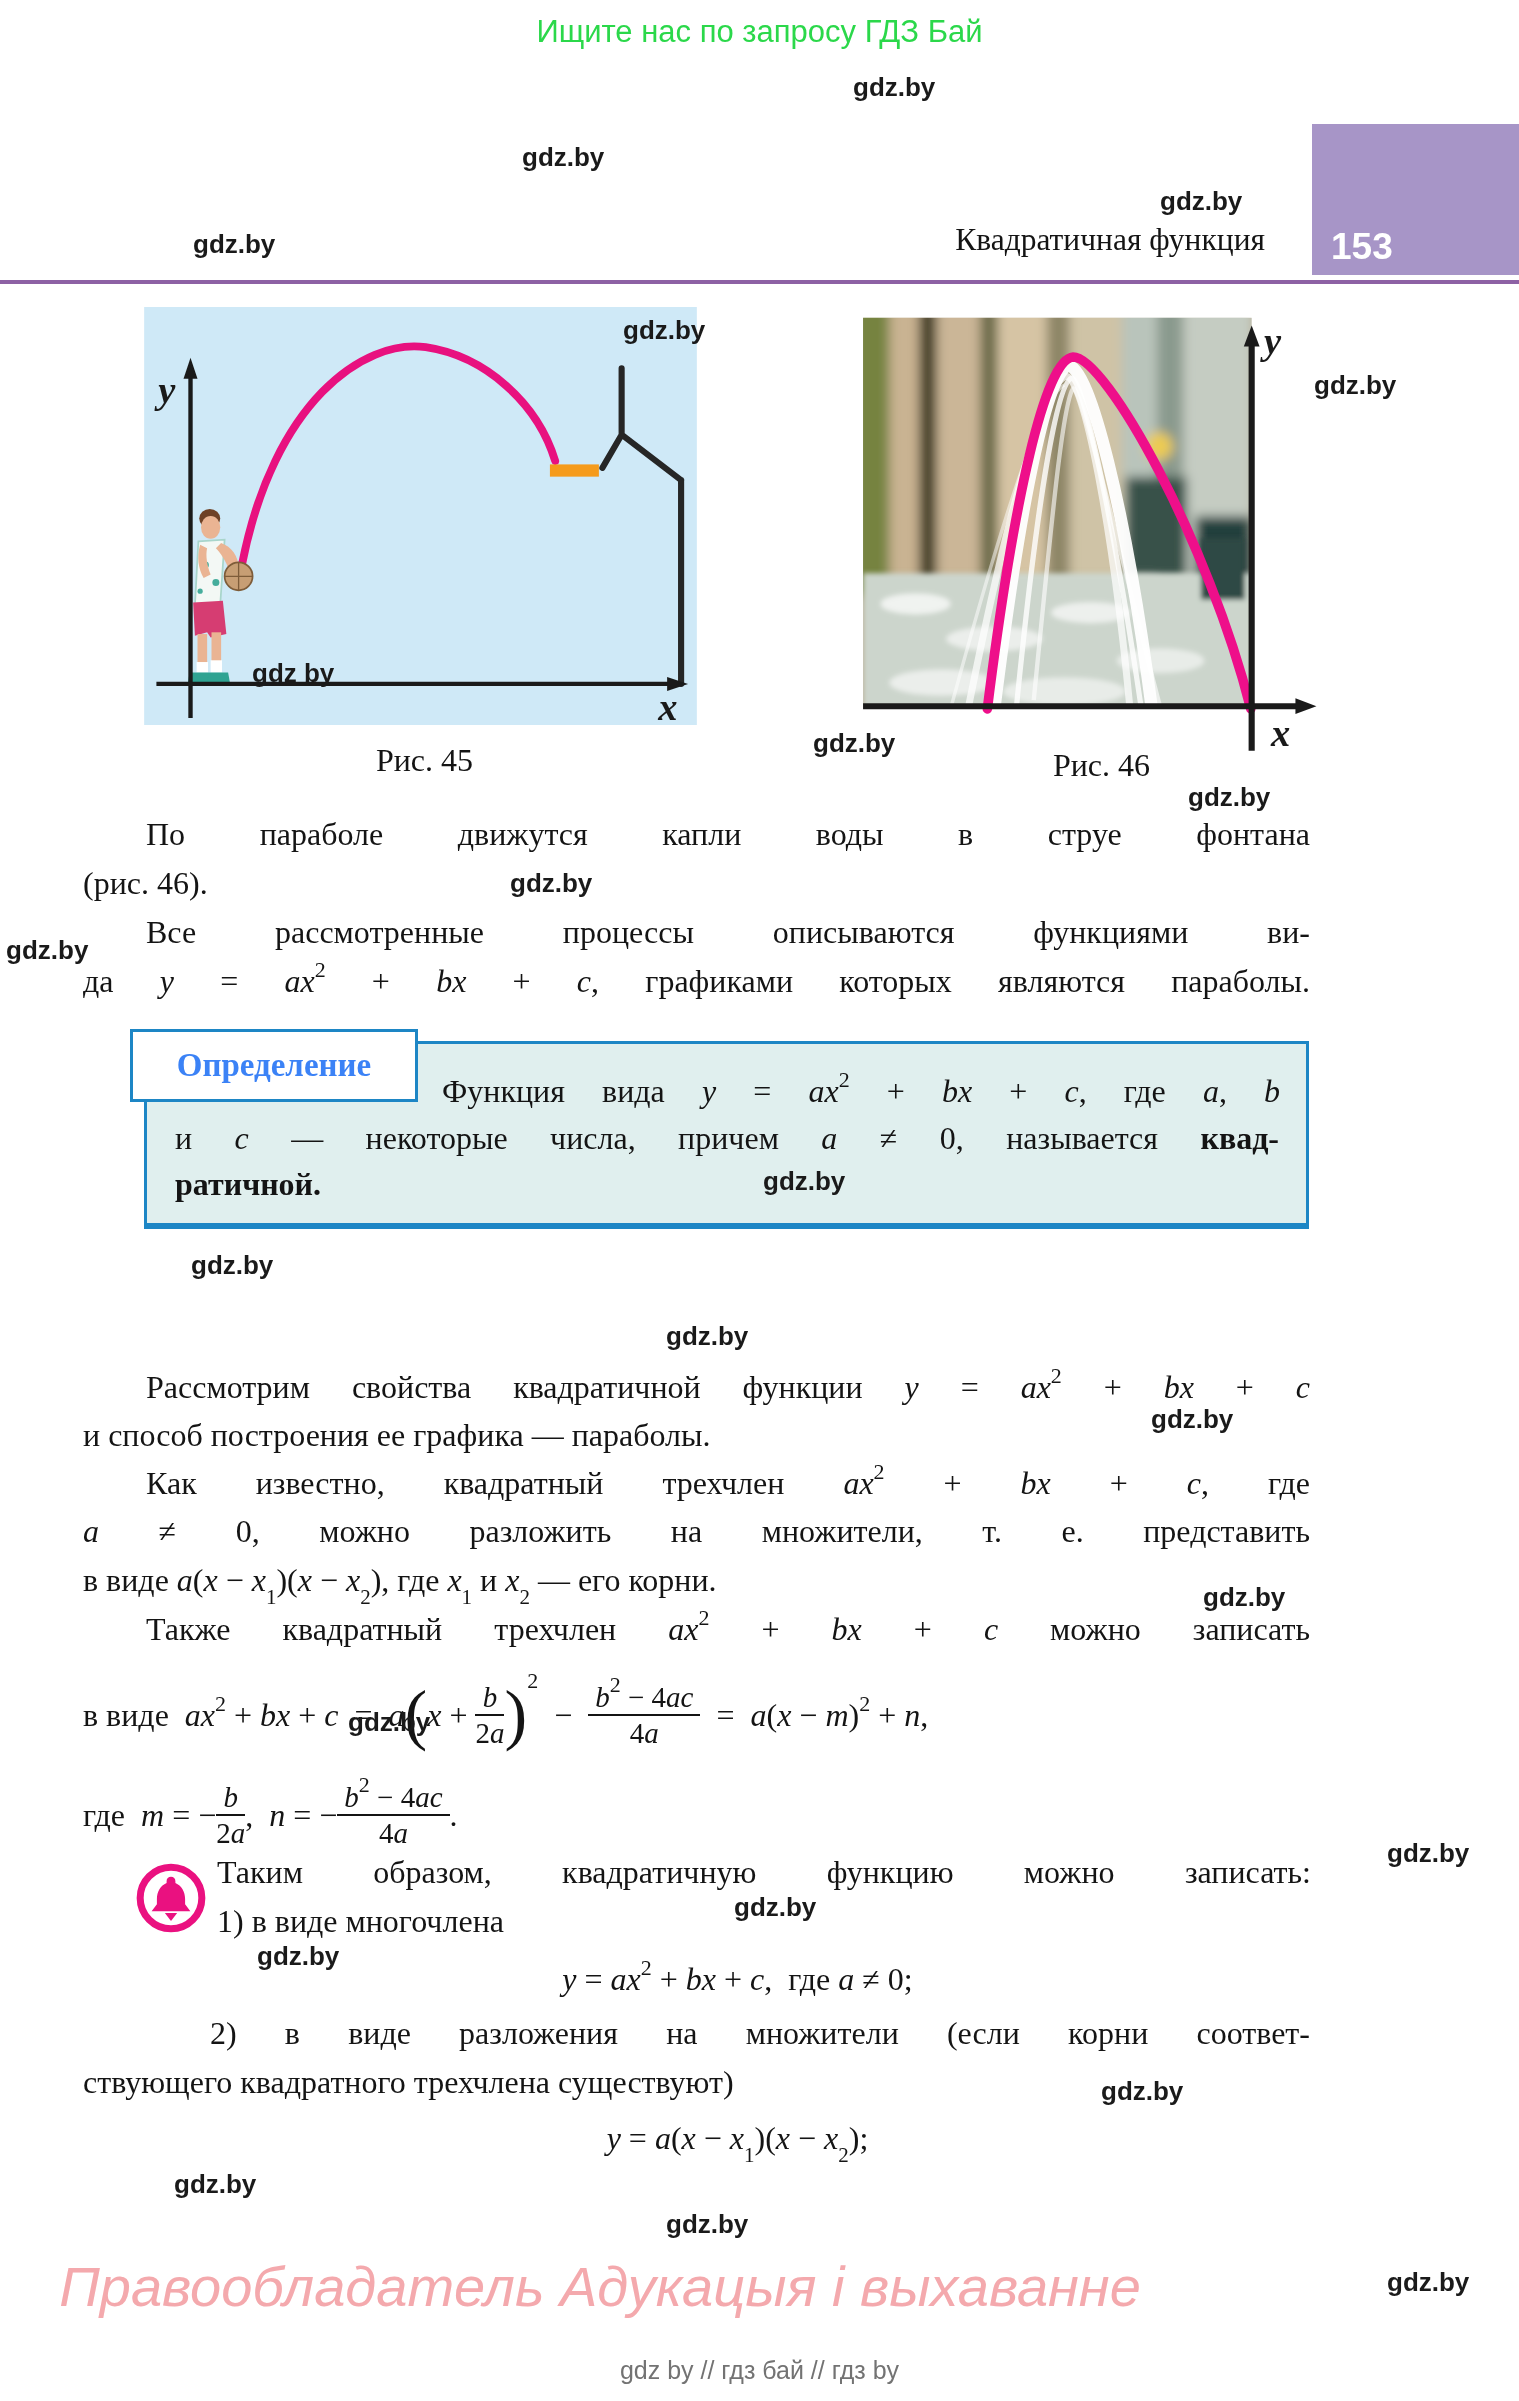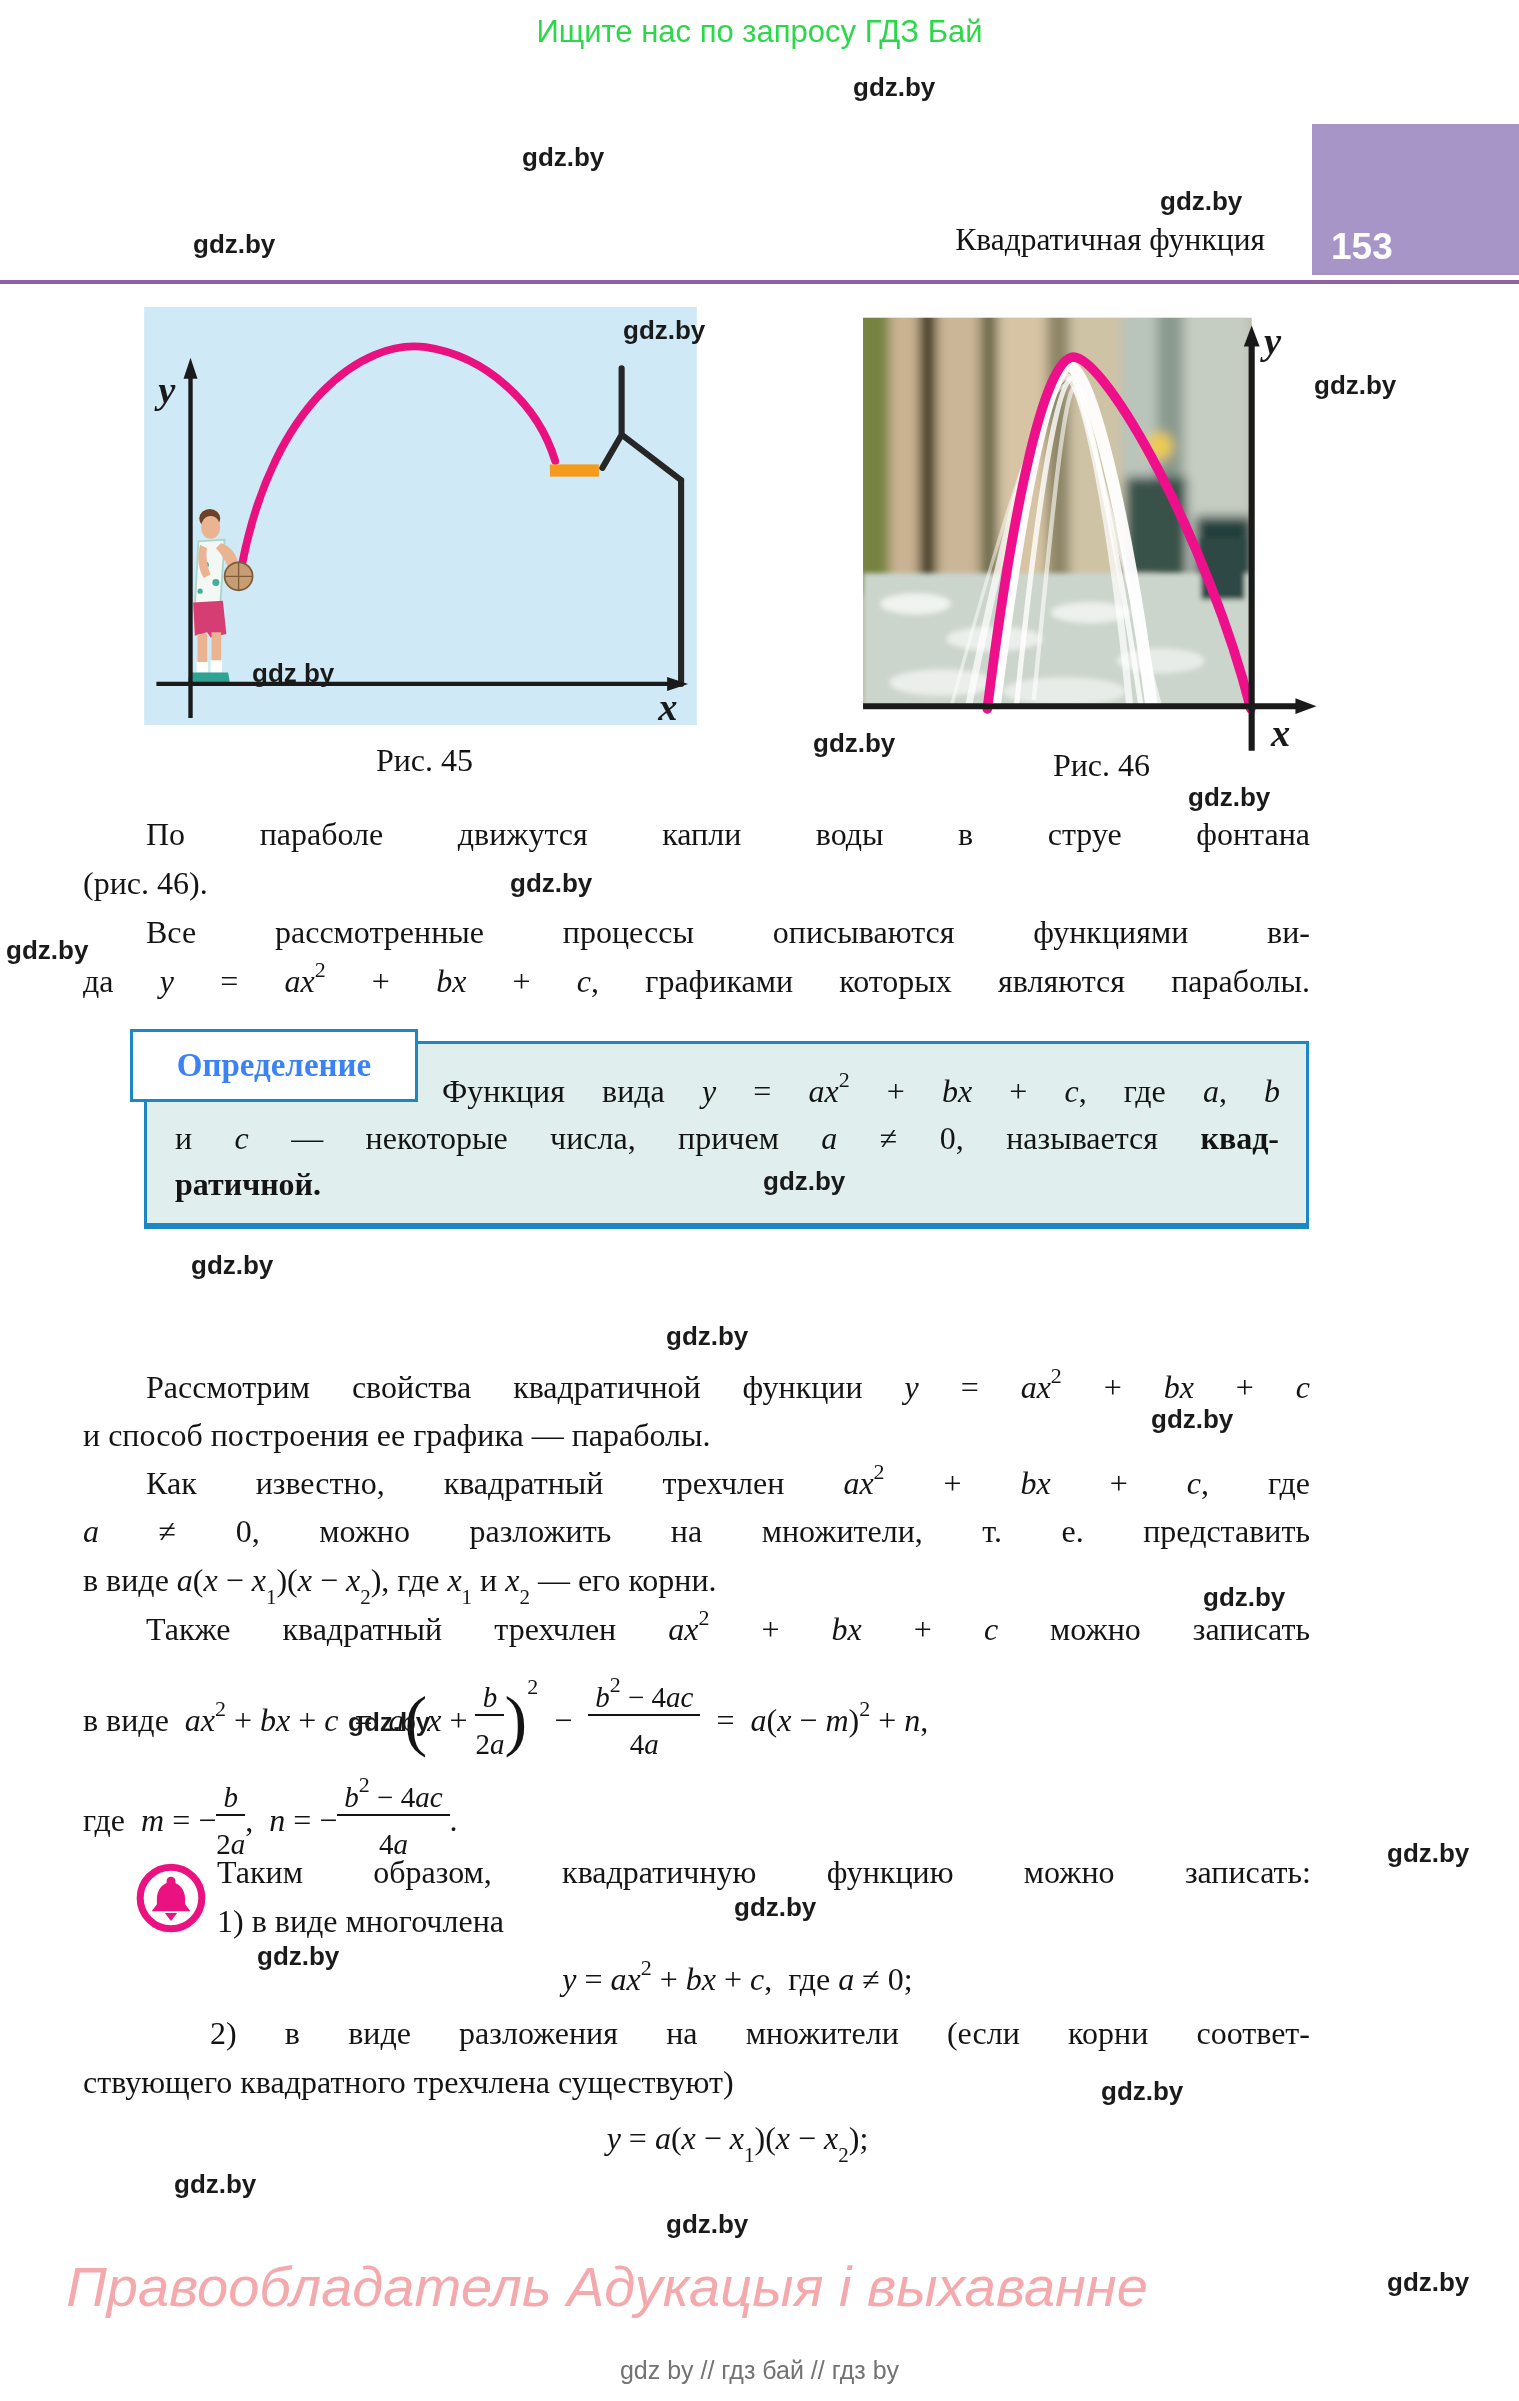--- a/index.html
+++ b/index.html
@@ -9,39 +9,39 @@
   .line{position:absolute;font-size:32px;line-height:40px;color:#141414;}
   .just{text-align:justify;text-align-last:justify;}
   .ind{text-indent:63px;}
   .line i{font-style:italic;}
   .line b{font-weight:bold;}
   sup{font-size:22px;position:relative;top:-3.5px;line-height:0;}
   sub{font-size:21px;position:relative;top:5.3px;line-height:0;}
   .frac{display:inline-block;vertical-align:middle;position:relative;top:-3.5px;
         text-align:center;font-size:29px;line-height:1.06;}
   .frac .num{display:block;border-bottom:2.6px solid #141414;padding:0 7px 1.8px 7px;}
-  .frac .den{display:block;padding-top:13px;}
+  .frac .den{display:block;padding-top:2px;}
   .bigp{font-size:68px;font-weight:400;vertical-align:middle;position:relative;top:-4.4px;line-height:0;}
   .hi{top:-26px;}
   .wm{position:absolute;font-family:"Liberation Sans","DejaVu Sans",sans-serif;
       font-size:26px;color:#1a1a1a;white-space:nowrap;font-weight:bold;}
   .caption{position:absolute;font-size:32px;color:#141414;width:193px;text-align:center;}
   .axlbl{font:italic bold 44px "Liberation Serif",serif;fill:#1a1a1a;}
   #top-notice{position:absolute;left:0;top:14px;width:100%;text-align:center;
       font-family:"Liberation Sans","DejaVu Sans",sans-serif;font-size:31px;}
   #header-title{position:absolute;top:222px;left:0;width:1265px;text-align:right;font-size:31.5px;}
   #page-number-box{position:absolute;left:1312px;top:124px;width:207px;height:151px;}
   #page-number{position:absolute;left:1331px;top:226px;font:bold 37px "Liberation Sans",sans-serif;color:#ffffff;}
   #header-rule{position:absolute;left:0;top:280px;width:1519px;height:4.4px;}
   #def-box{position:absolute;left:144px;top:1041px;width:1159px;height:179px;
       border:3.5px solid #1d86c5;border-bottom-width:6.1px;}
   #def-label{position:absolute;left:130px;top:1029px;width:282px;height:67px;background:#ffffff;
       border:3.5px solid #1d86c5;text-align:center;line-height:67px;font-weight:bold;font-size:33px;}
   #footer-copyright{position:absolute;left:0;top:2254px;width:1200px;text-align:center;
-      font-family:"Liberation Sans","DejaVu Sans",sans-serif;font-style:italic;font-size:56px;margin-left:7px;}
+      font-family:"Liberation Sans","DejaVu Sans",sans-serif;font-style:italic;font-size:56px;}
   #footer-links{position:absolute;left:0;top:2356px;width:1519px;text-align:center;
       font-family:"Liberation Sans","DejaVu Sans",sans-serif;font-size:25px;}
 </style>
 </head>
 <body>
 
 <div id="page">
 
   <div id="top-notice" style="color: rgb(43, 216, 74);">Ищите нас по запросу ГДЗ Бай</div>
 

